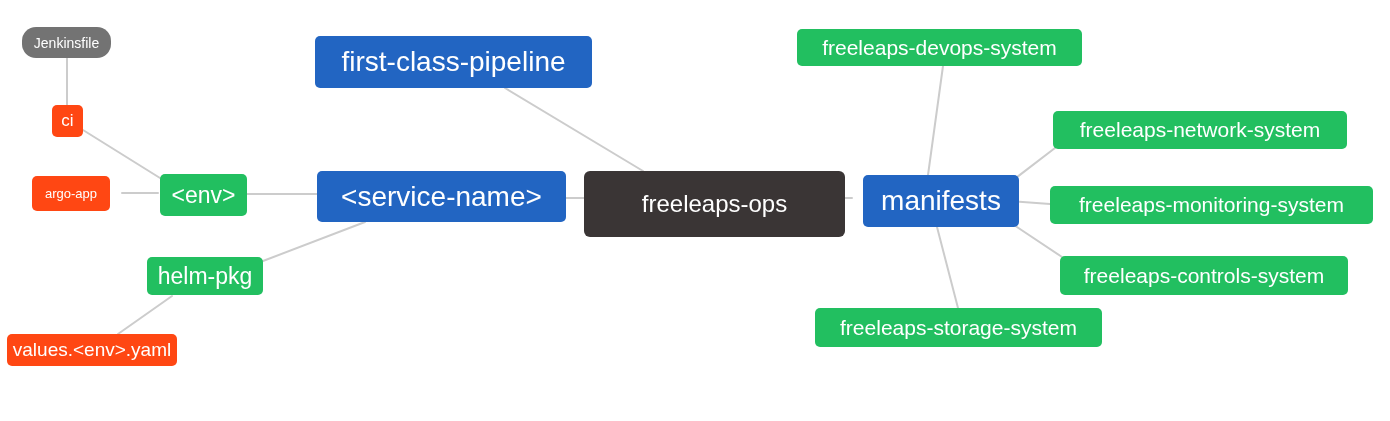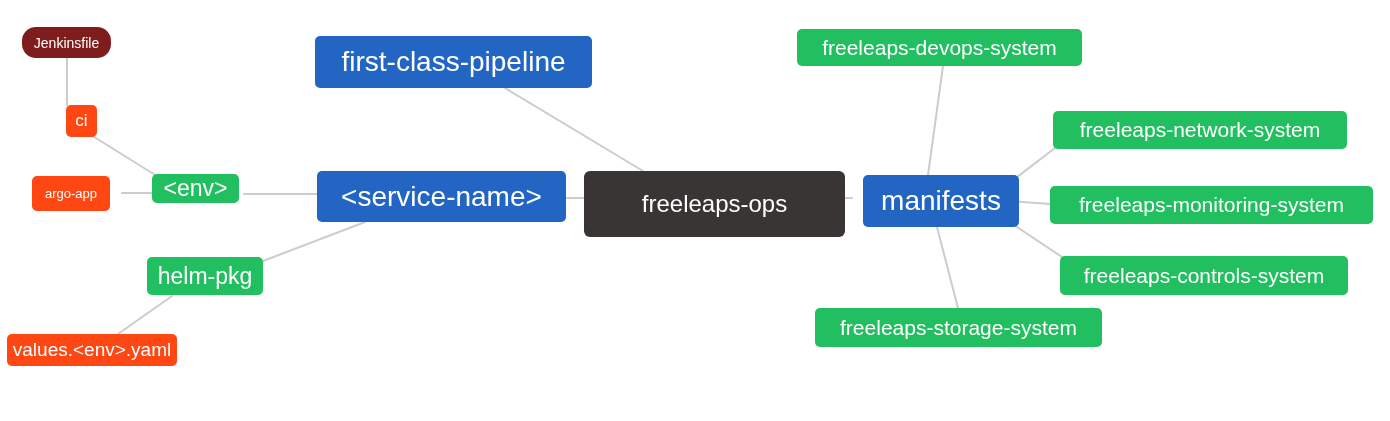--- a/index.html
+++ b/index.html
@@ -34,21 +34,21 @@
     border-radius: 5px;
     white-space: nowrap;
     box-sizing: border-box;
     cursor: pointer;
     user-select: none;
   }
   .node.dark   { background: #3A3535; border-radius: 6px; }
   .node.blue   { background: #2265C2; }
   .node.green  { background: #22BF60; }
   .node.red    { background: #FF4713; }
-  .node.orange { background: #7f1d1d; border-radius: 14px; }
+  .node.orange { background: #737373; border-radius: 14px; }
 </style>
 </head>
 <body>
 
 <div class="canvas">
 
   <svg class="edges" viewBox="0 0 1390 421" xmlns="http://www.w3.org/2000/svg">
     <line x1="67" y1="58" x2="67" y2="105"></line>
     <line x1="83" y1="130" x2="160" y2="178"></line>
     <line x1="122" y1="193" x2="158" y2="193"></line>
@@ -62,23 +62,23 @@
     <line x1="1008" y1="184" x2="1055" y2="148"></line>
     <line x1="1008" y1="201" x2="1050" y2="204"></line>
     <line x1="1008" y1="221" x2="1062" y2="257"></line>
     <line x1="937" y1="227" x2="958" y2="308"></line>
   </svg>
 
   <div class="node dark" style="left:584px;  top:171px; width:261px; height:66px; font-size:24px;">freeleaps-ops</div>
   <div class="node blue" style="left:315px;  top:36px;  width:277px; height:52px; font-size:28px;">first-class-pipeline</div>
   <div class="node blue" style="left:317px;  top:171px; width:249px; height:51px; font-size:28px;">&lt;service-name&gt;</div>
   <div class="node blue" style="left:852px;  top:175px; width:156px; height:52px; font-size:28px;margin-left:11px;">manifests</div>
-  <div class="node green" style="left:152px;  top:174px; width:87px;  height:29px; font-size:23px;">&lt;env&gt;</div>
+  <div class="node green" style="left:160px;  top:174px; width:87px;  height:42px; font-size:23px;">&lt;env&gt;</div>
   <div class="node green" style="left:147px;  top:257px; width:116px; height:38px; font-size:23px;">helm-pkg</div>
-  <div class="node red" style="left:52px;   top:105px; width:31px;  height:32px; font-size:17px;margin-left:14px;">ci</div>
+  <div class="node red" style="left:52px;   top:105px; width:31px;  height:32px; font-size:17px;">ci</div>
   <div class="node red" style="left:32px;   top:176px; width:78px;  height:35px; font-size:13px;">argo-app</div>
   <div class="node orange" style="left:22px;   top:27px;  width:89px;  height:31px; font-size:14px;">Jenkinsfile</div>
   <div class="node red" style="left:7px;    top:334px; width:170px; height:32px; font-size:19px;text-align:right;">values.&lt;env&gt;.yaml</div>
   <div class="node green" style="left:797px;  top:29px;  width:285px; height:37px; font-size:21px;">freeleaps-devops-system</div>
   <div class="node green" style="left:1053px; top:111px; width:294px; height:38px; font-size:21px;">freeleaps-network-system</div>
   <div class="node green" style="left:1050px; top:186px; width:323px; height:38px; font-size:21px;">freeleaps-monitoring-system</div>
   <div class="node green" style="left:1060px; top:256px; width:288px; height:39px; font-size:21px;">freeleaps-controls-system</div>
   <div class="node green" style="left:815px;  top:308px; width:287px; height:39px; font-size:21px;">freeleaps-storage-system</div>
 
 </div>

